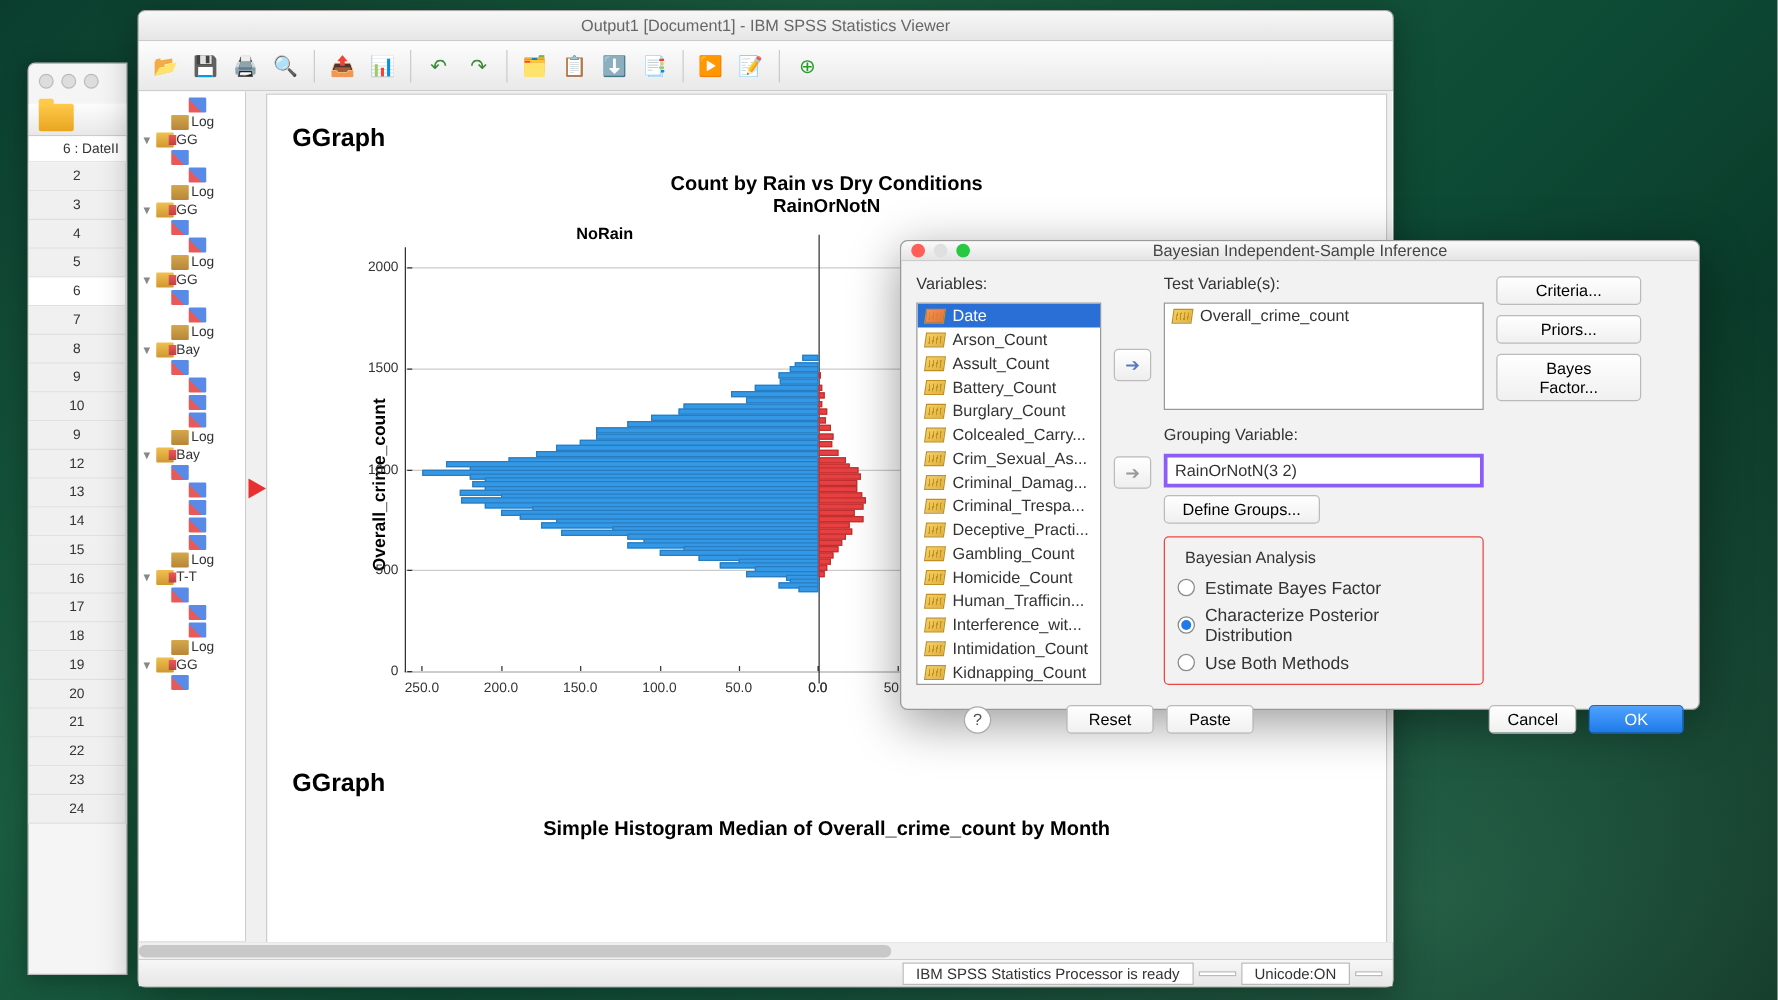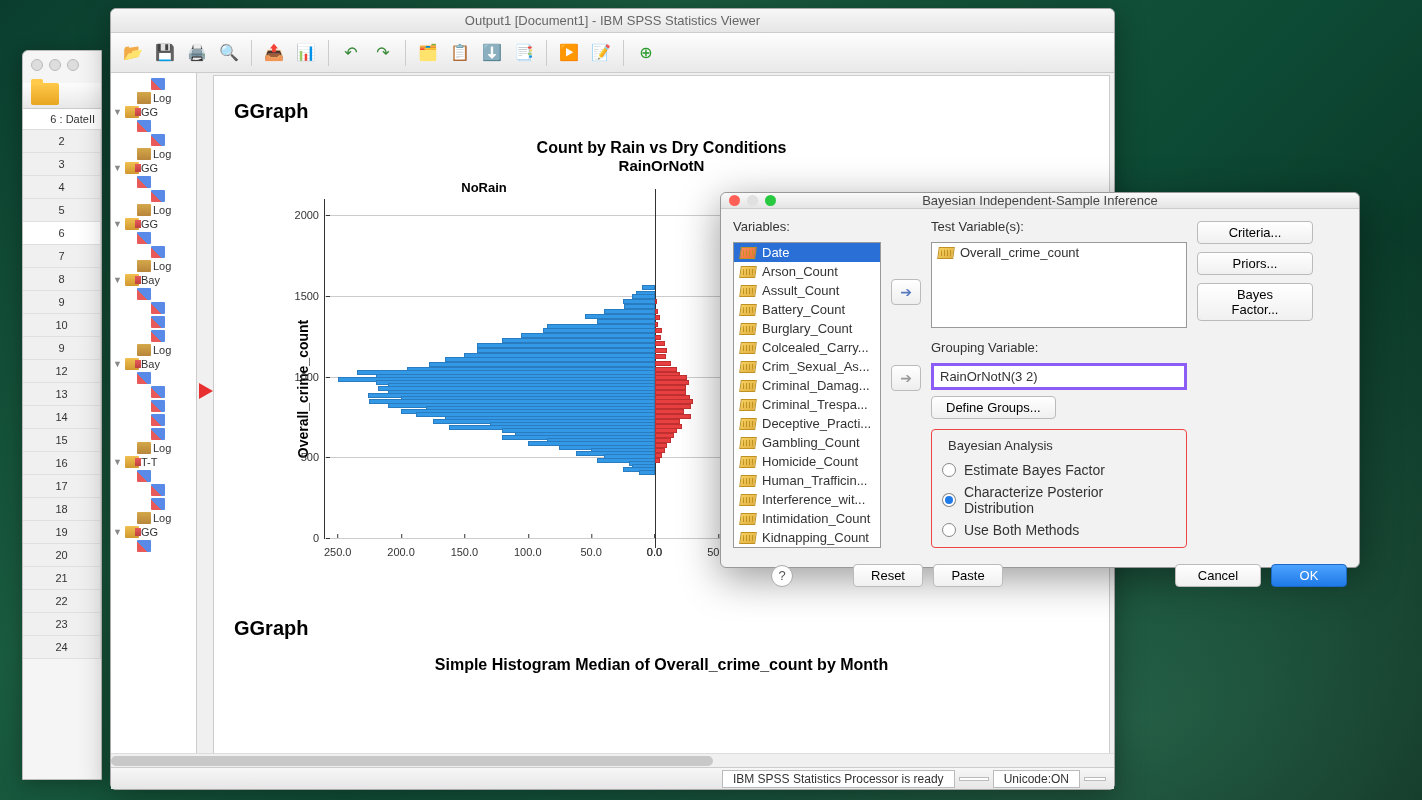--- a/index.html
+++ b/index.html
@@ -624,16 +624,16 @@
       <button class="dlg-btn">Bayes Factor...</button>
     </div>
   </div>
   <div class="dlg-footer">
     <div style="width:28px"></div>
     <div class="help-btn">?</div>
     <div style="width:40px"></div>
     <button class="dlg-btn" style="width:70px">Reset</button>
     <button class="dlg-btn" style="width:70px">Paste</button>
     <div style="flex:1"></div>
-    <button class="dlg-btn" style="width:86px">Cancel</button>
+    <button class="dlg-btn" style="width:70px">Cancel</button>
     <button class="dlg-btn primary" style="width:76px">OK</button>
   </div>
 </div>
 
 </body></html>

